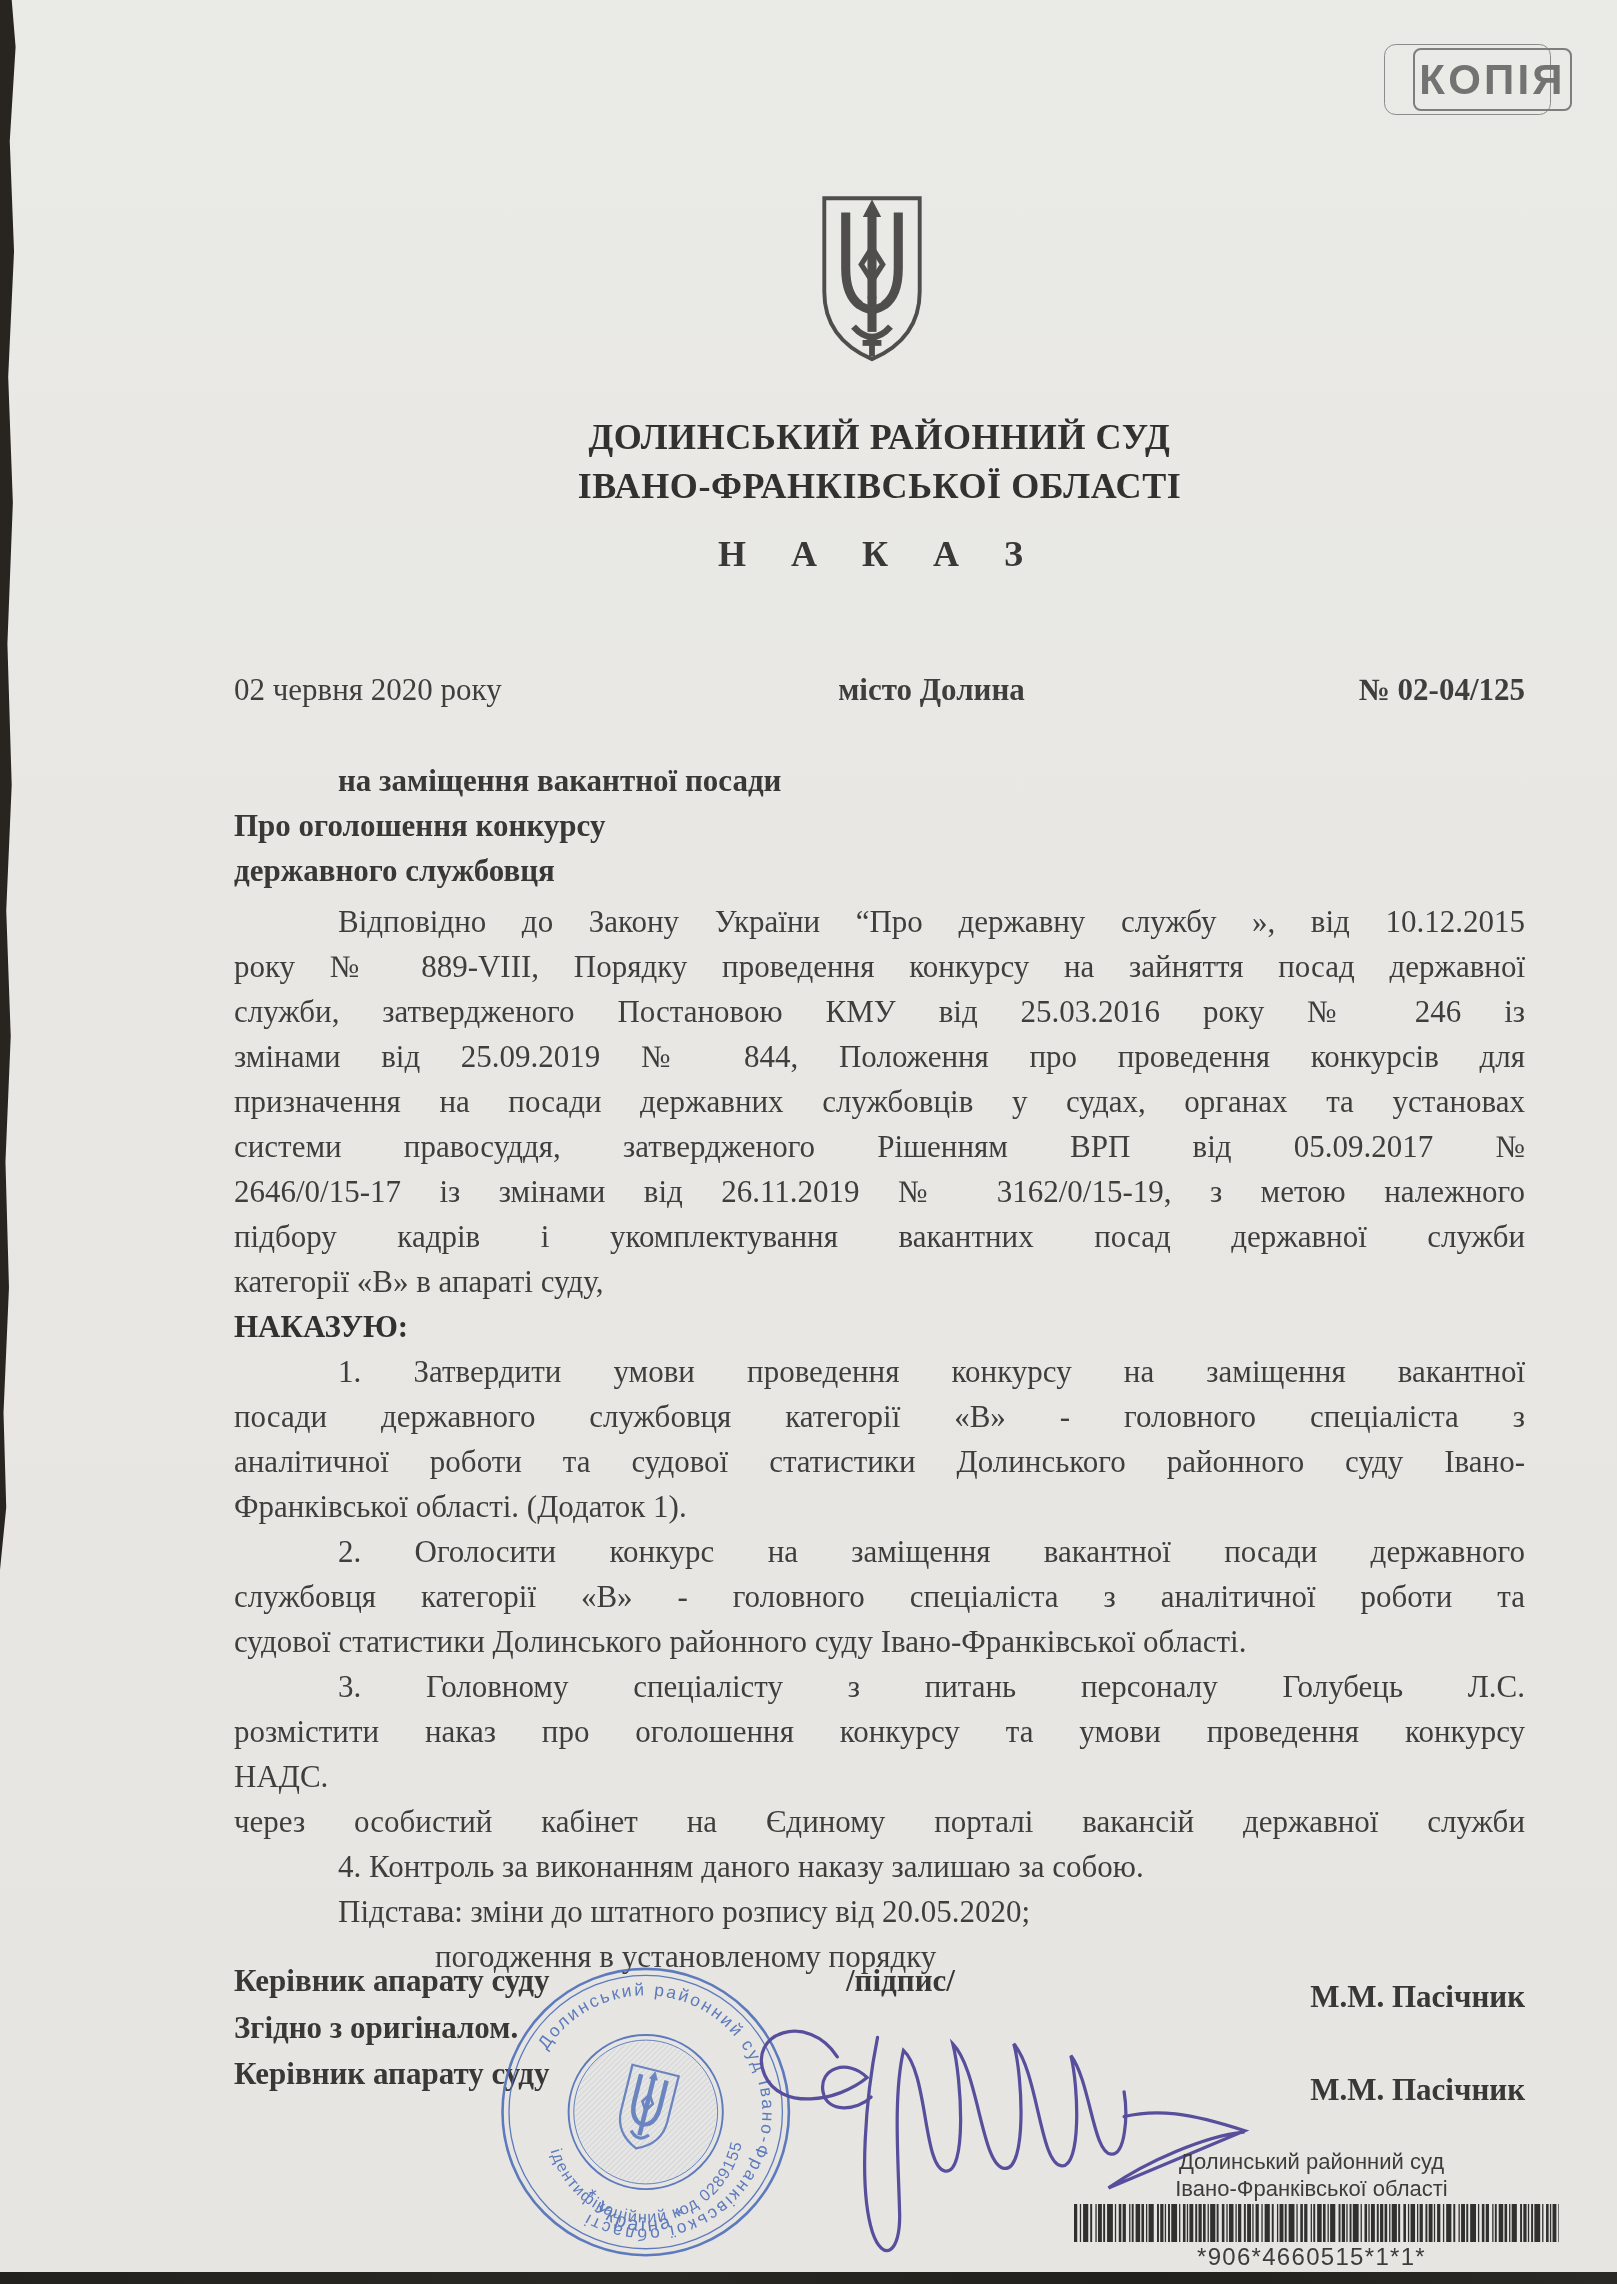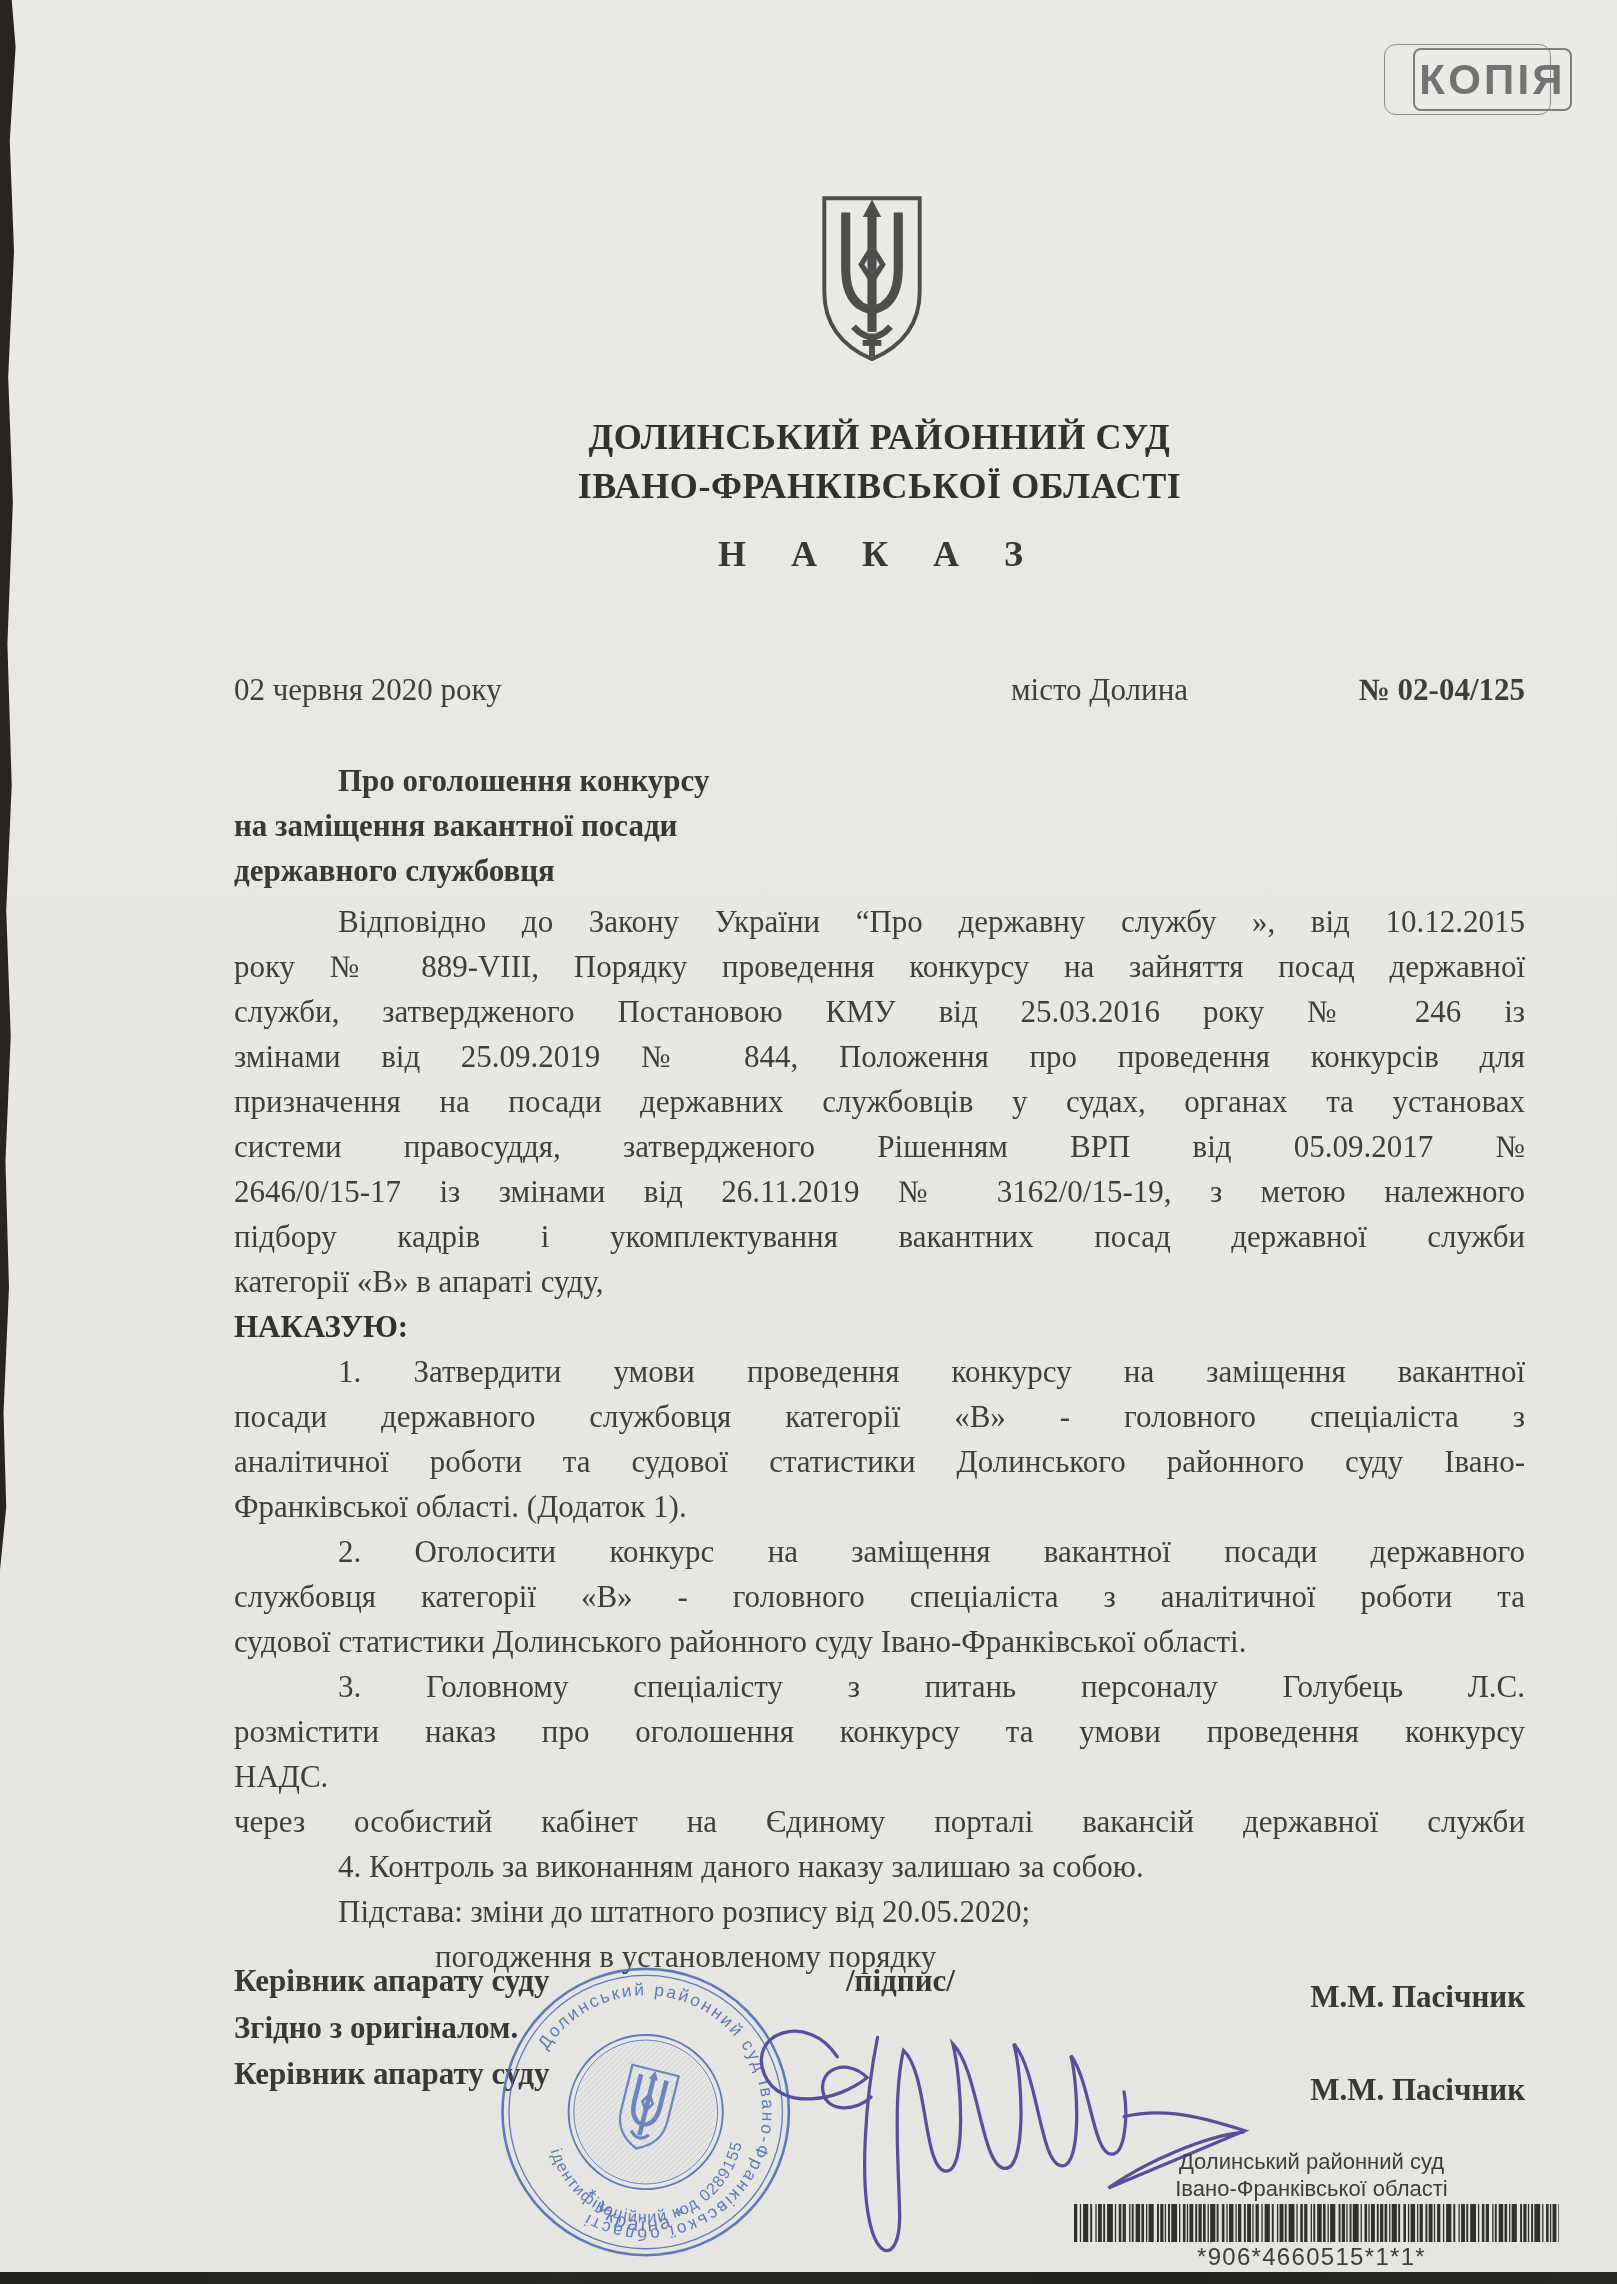--- a/index.html
+++ b/index.html
@@ -43,21 +43,21 @@
   .doc-type{
     position:absolute;left:234px;top:533px;width:1291px;text-align:center;
     font-weight:700;font-size:36px;color:#3a3836;letter-spacing:18px;
   }
   
   .meta-row{
     position:absolute;left:234px;top:672px;width:1291px;
     display:flex;align-items:baseline;font-size:31px;
   }
   .meta-date{flex:0 0 480px;}
-  .meta-place{flex:1 1 auto;text-align:right;font-weight:400;transform:translateX(-39px);}
+  .meta-place{flex:1 1 auto;text-align:center;font-weight:700;transform:translateX(-39px);}
   .meta-number{flex:0 0 298px;text-align:right;font-weight:700;}
   
   .subject{
     position:absolute;left:234px;top:758px;width:778px;
     font-weight:700;font-size:31px;line-height:45px;color:#3a3836;
   }
   .subject div:first-child{text-indent:104px;}
   
   .body-text{
     position:absolute;left:234px;top:899px;width:1291px;
@@ -122,22 +122,22 @@
   </div>
   <div class="doc-type">Н А К А З</div>
 
   <div class="meta-row">
     <span class="meta-date">02 червня 2020 року</span>
     <span class="meta-place">місто Долина</span>
     <span class="meta-number">№ 02-04/125</span>
   </div>
 
   <div class="subject">
+      <div class="bline">на заміщення вакантної посади</div>
       <div class="bline">Про оголошення конкурсу</div>
-      <div class="bline">на заміщення вакантної посади</div>
       <div class="bline">державного службовця</div>
     </div>
 
   <div class="body-text">
       <div class="bline just" style="text-indent: 104px;">Відповідно до Закону України “Про державну службу », від 10.12.2015</div>
       <div class="bline just">року № 889-VIII, Порядку проведення конкурсу на зайняття посад державної</div>
       <div class="bline just">служби, затвердженого Постановою КМУ від 25.03.2016 року № 246 із</div>
       <div class="bline just">змінами від 25.09.2019 № 844, Положення про проведення конкурсів для</div>
       <div class="bline just">призначення на посади державних службовців у судах, органах та установах</div>
       <div class="bline just">системи правосуддя, затвердженого Рішенням ВРП від 05.09.2017 №</div>

